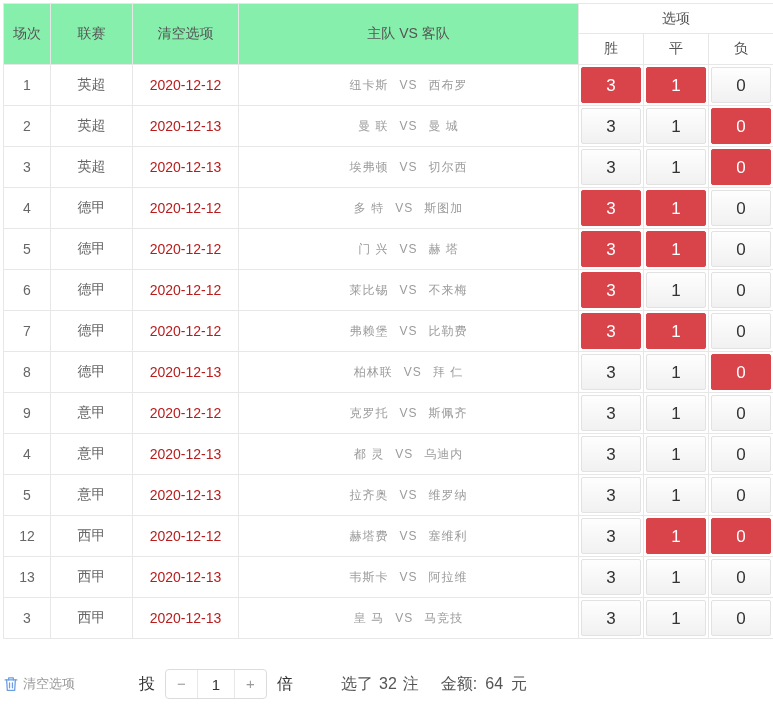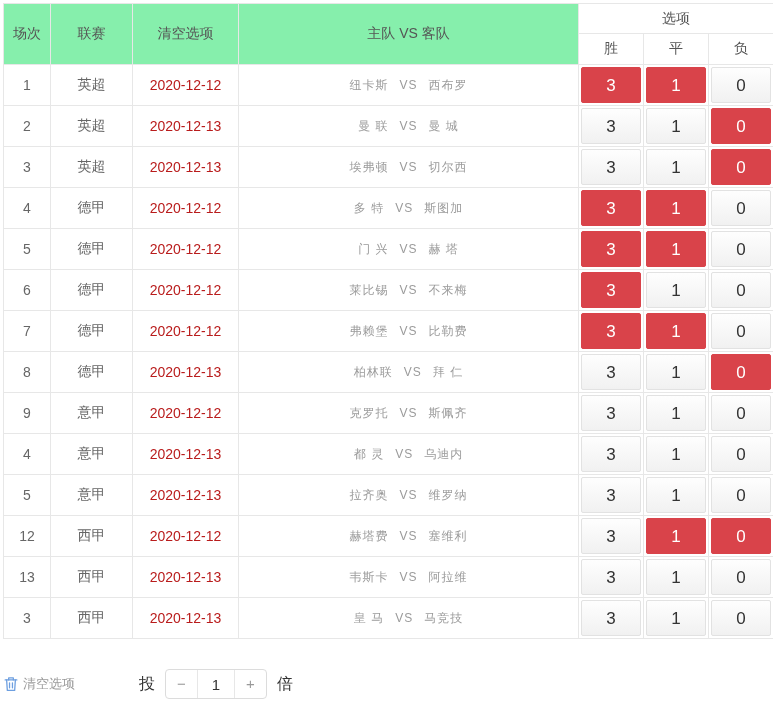--- a/index.html
+++ b/index.html
@@ -380,13 +380,21 @@
   <div class="bet-group">
     <span class="bet-label">投</span>
     <div class="stepper">
       <div class="step-btn">−</div>
       <input class="step-value" value="1" style="">
       <div class="step-btn">+</div>
     </div>
     <span class="bet-label">倍</span>
   </div>
 
+  <div class="summary">
+    <span>选了</span>
+    <span class="num">32</span>
+    <span>注</span>
+    <span class="amount-label">金额:</span>
+    <span class="amount-value">64</span>
+    <span>元</span>
+  </div>
 </div>
 
 </body></html>

